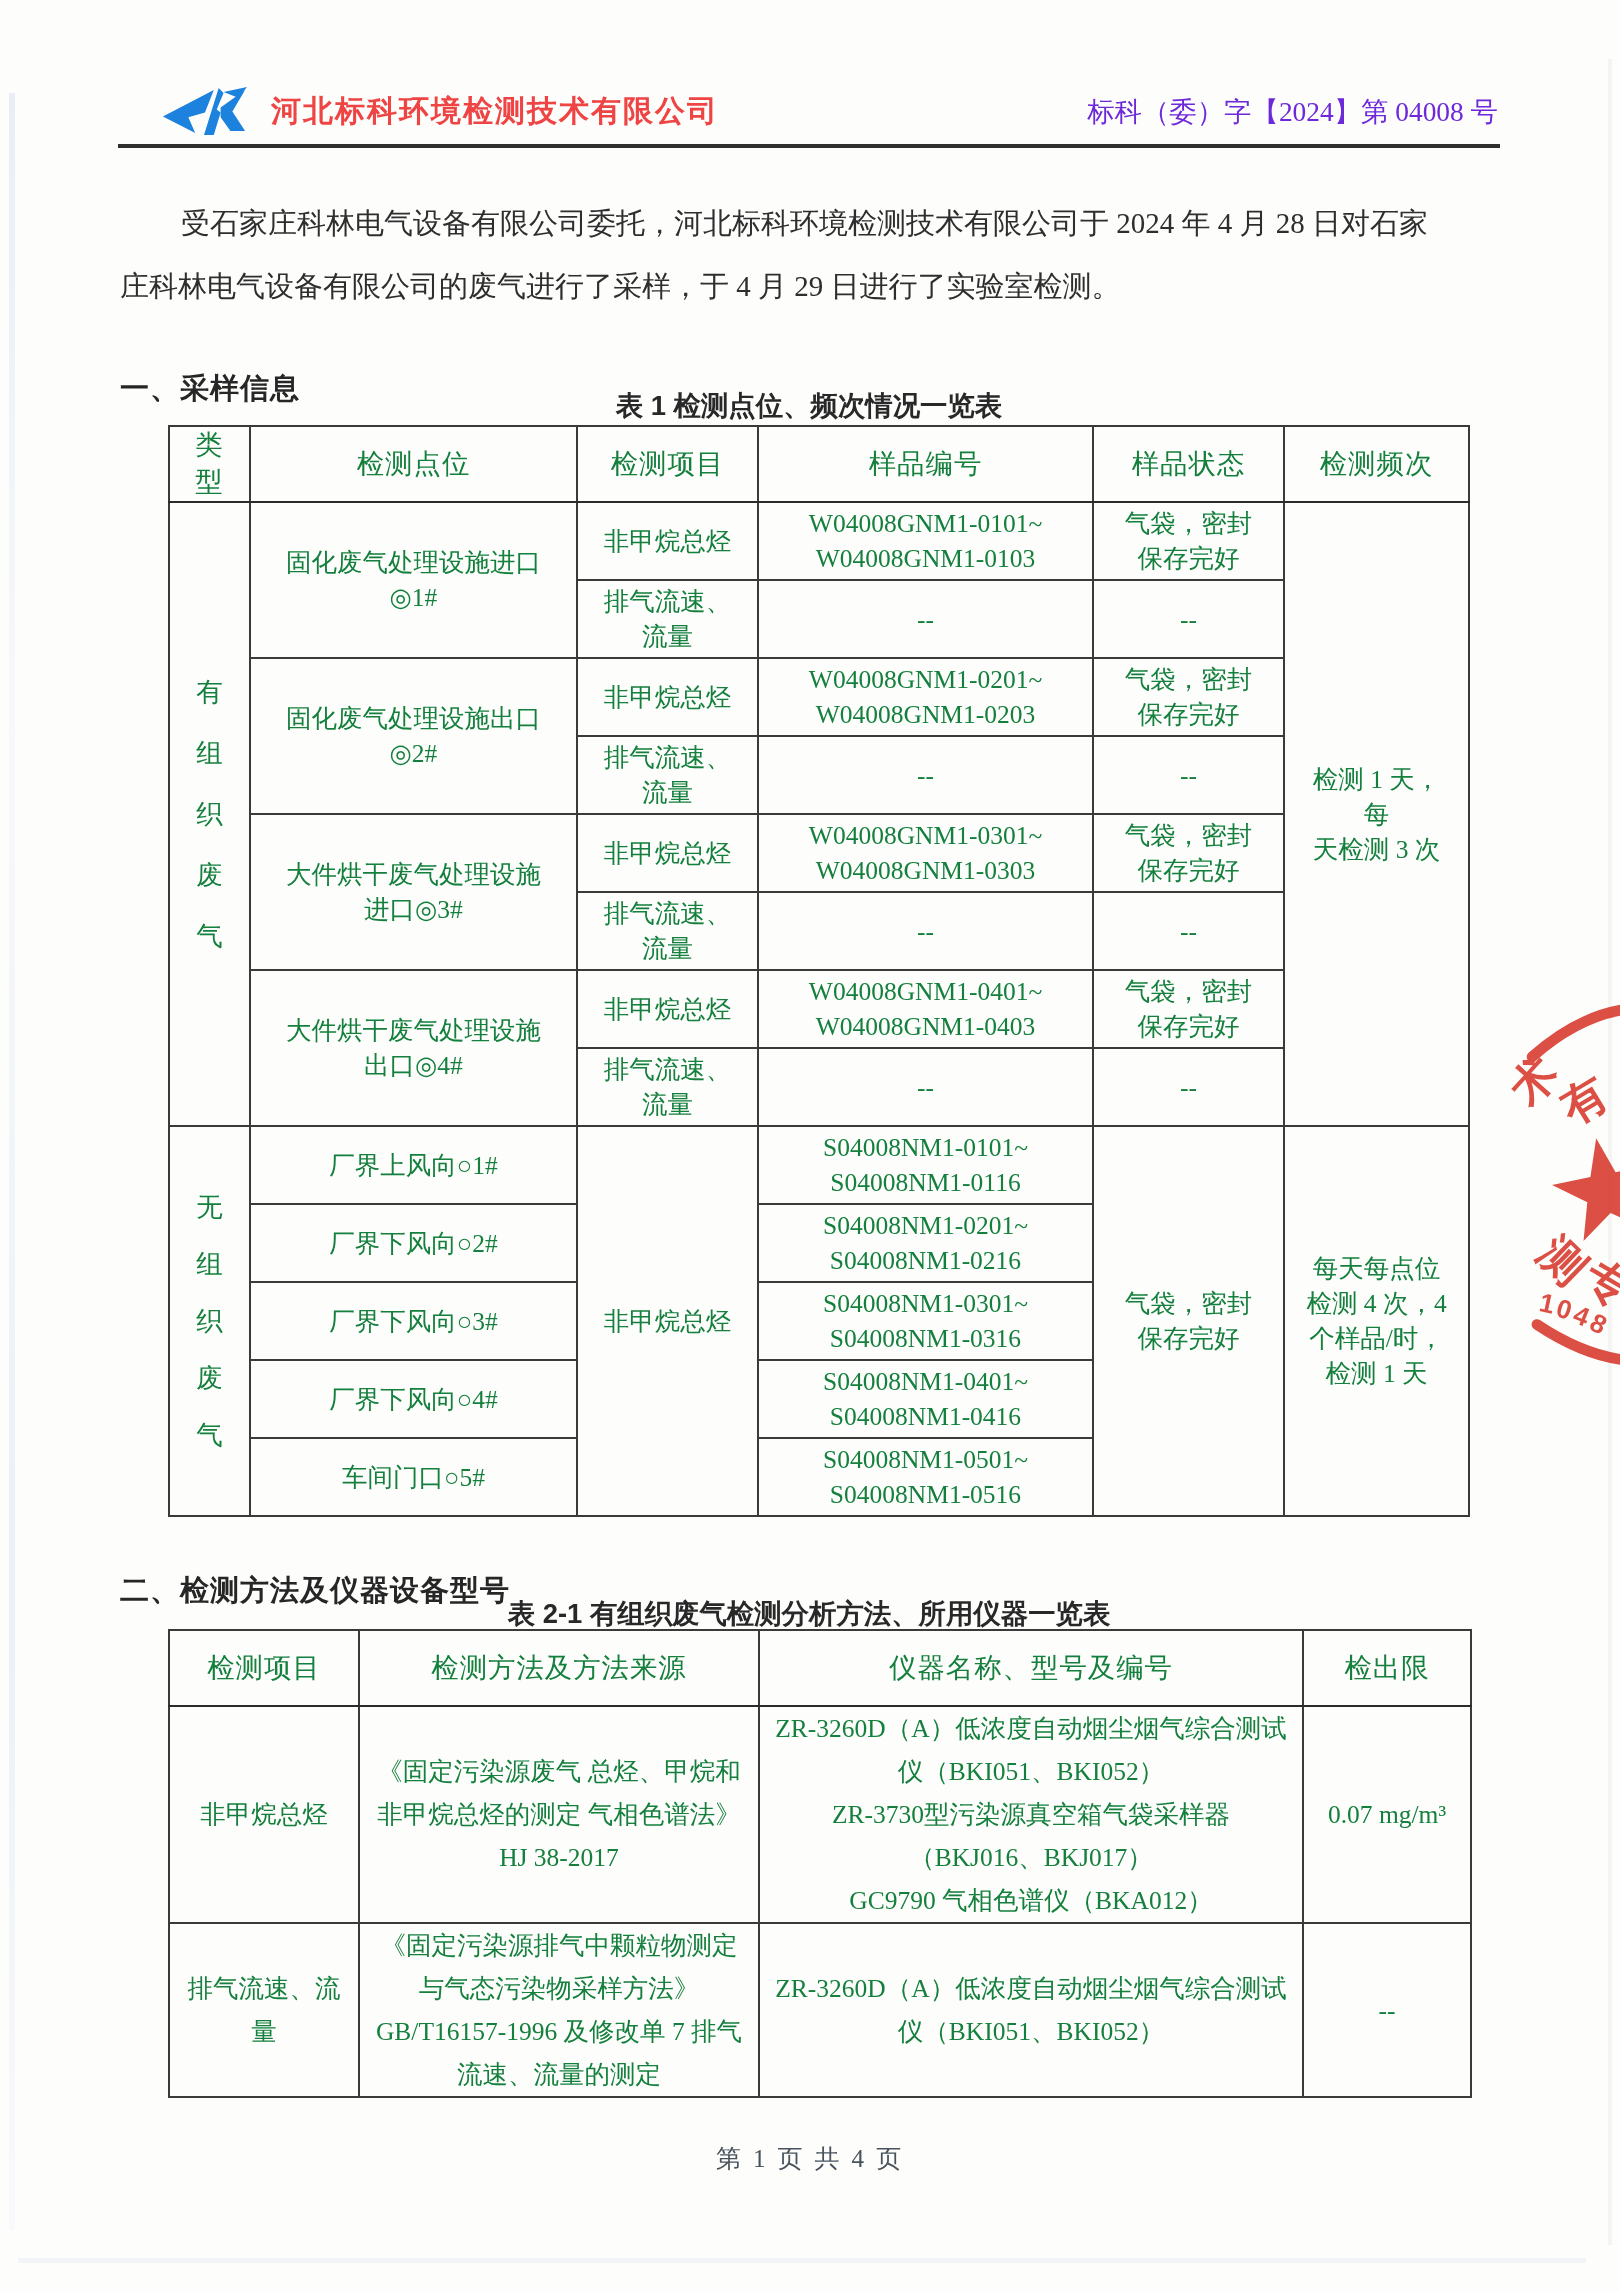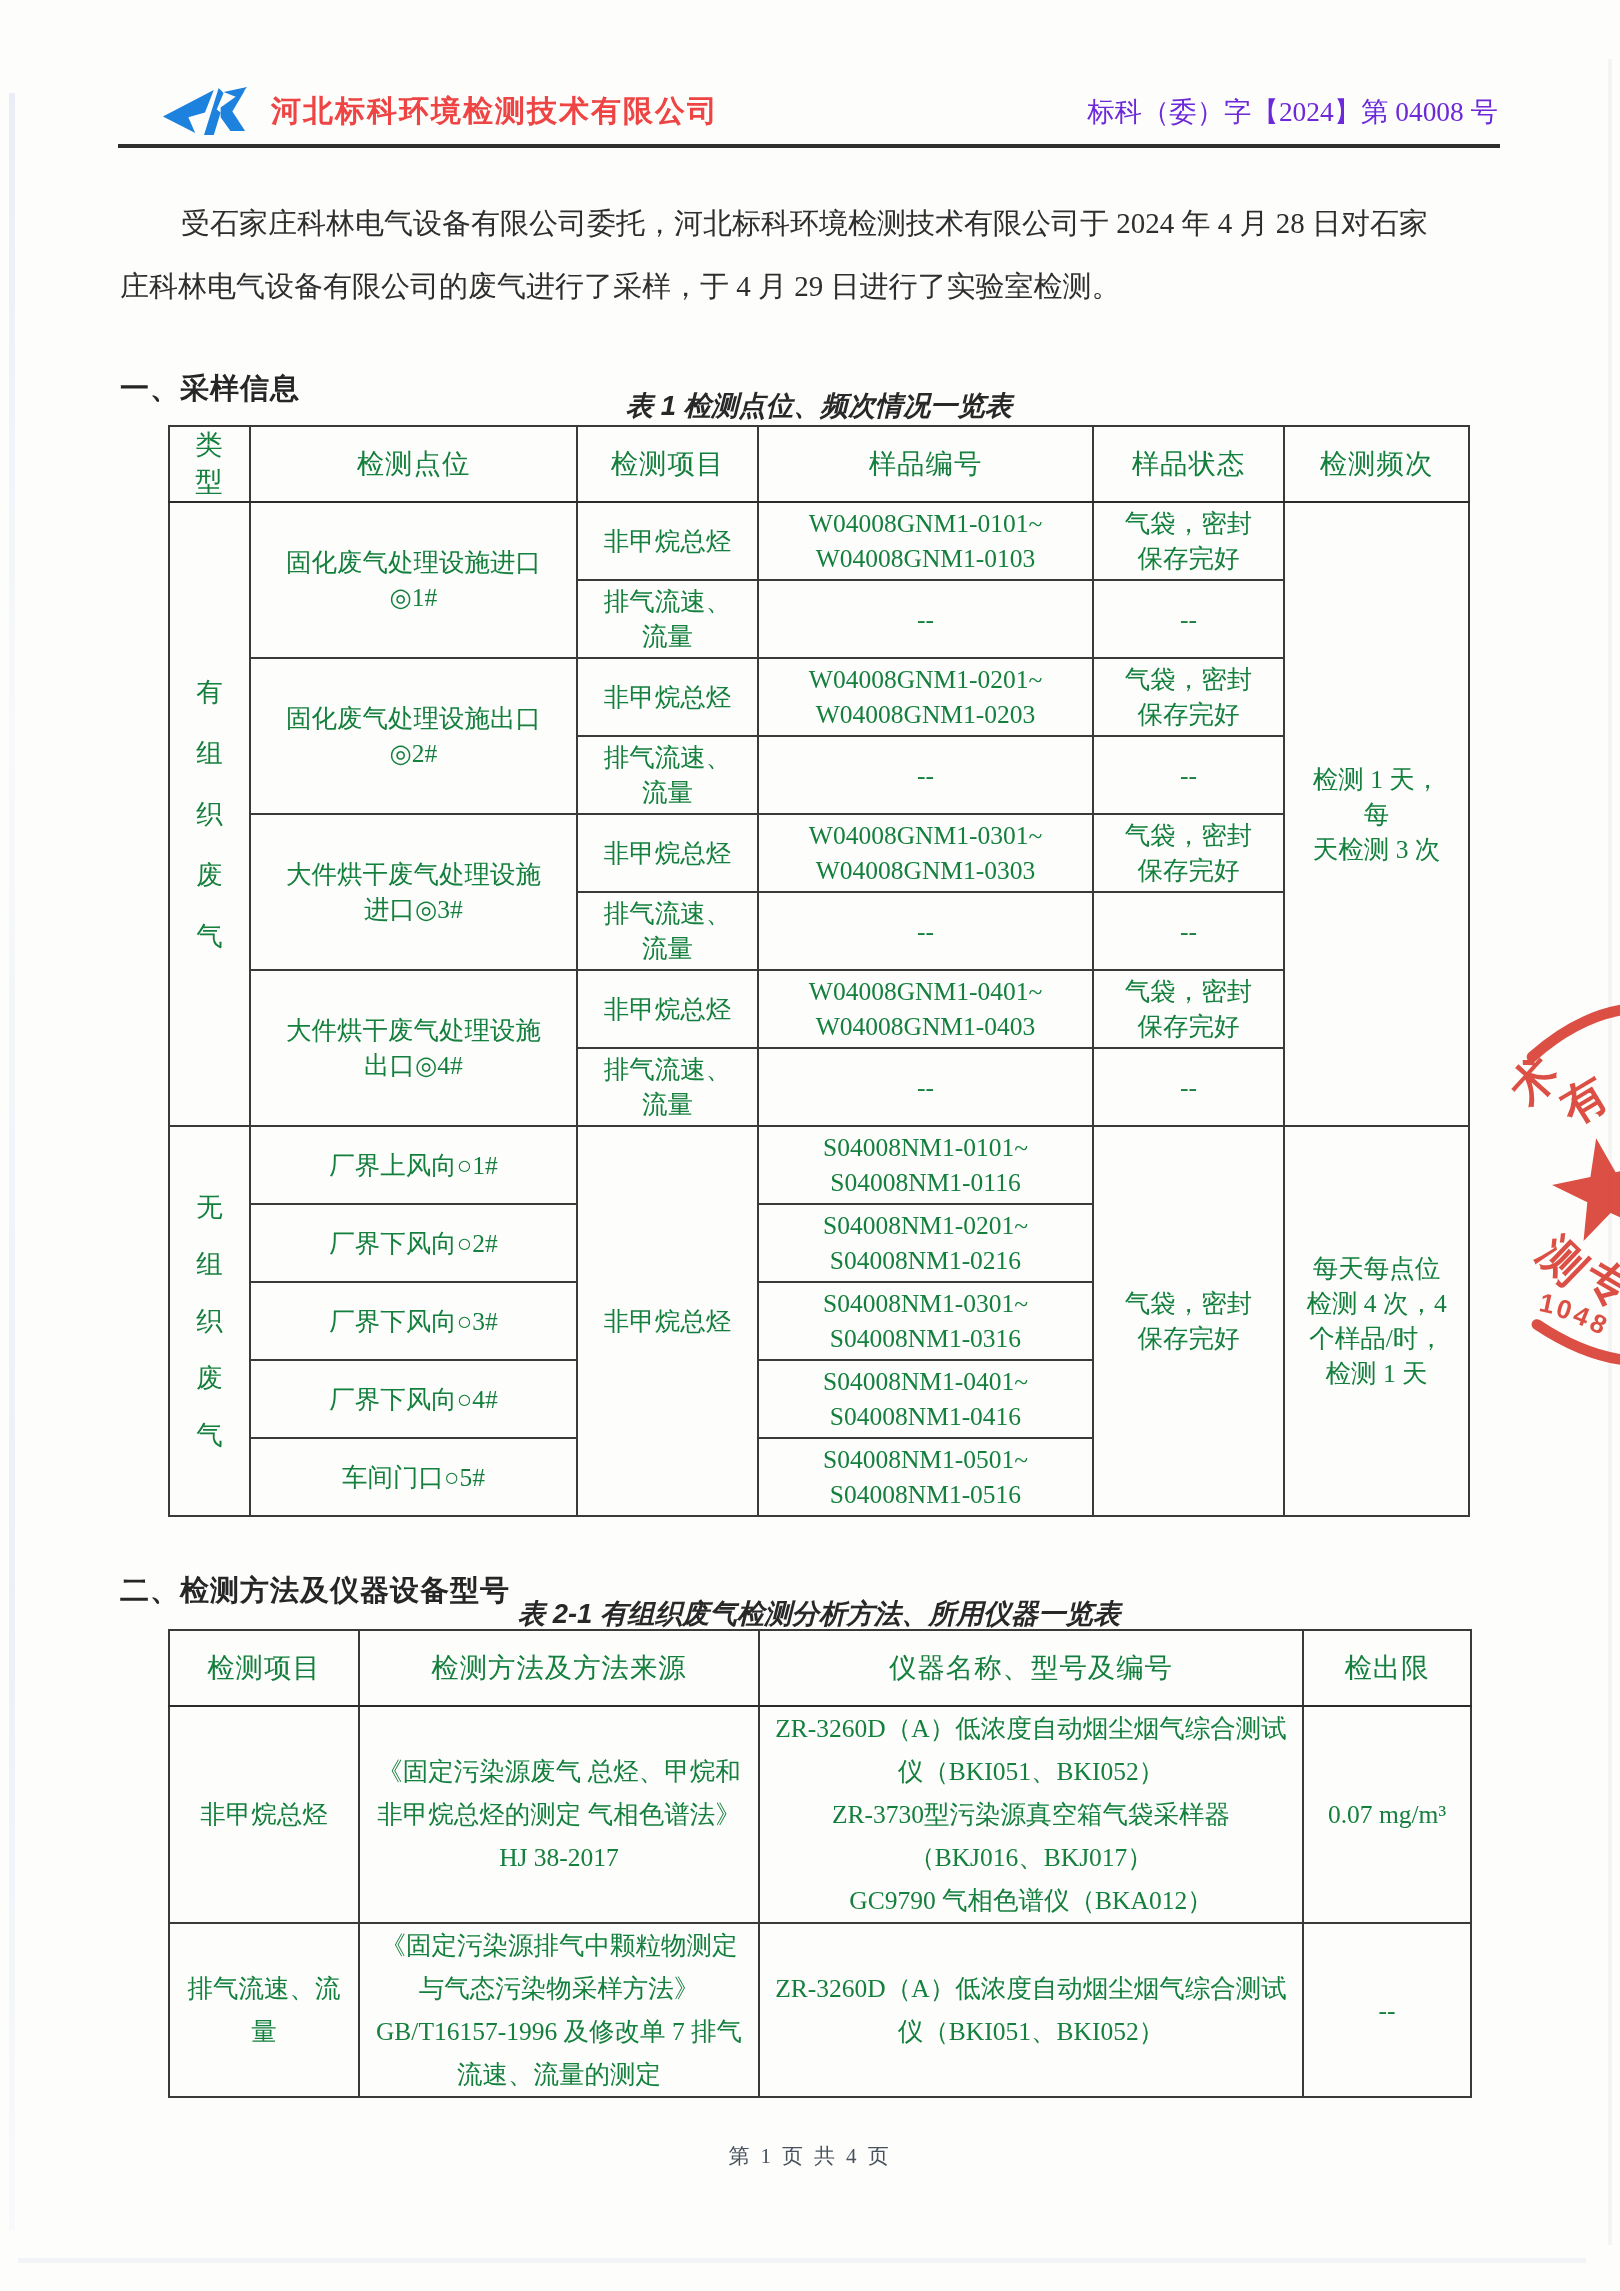--- a/index.html
+++ b/index.html
@@ -30,22 +30,22 @@
 
   
   .intro{position:absolute;left:120px;top:192px;width:1380px;font-size:29px;line-height:63px;color:#2e2e2e;text-align:justify;}
   .intro .l1{text-indent:61px;}
 
   .sec-head{position:absolute;left:120px;font-family:"Liberation Sans","DejaVu Sans",sans-serif;
     font-weight:700;font-size:29px;color:#262626;letter-spacing:1px;margin-top:32px;}
   .sec1{top:337px;}
   .sec2{top:1539px;}
 
-  .tbl-title{position:absolute;left:168px;width:1302px;text-align:center;
-    font-family:"Liberation Sans","DejaVu Sans",sans-serif;font-weight:700;font-size:27.4px;color:#282828;font-style:italic;}
+  .tbl-title{position:absolute;left:158px;width:1302px;text-align:center;
+    font-family:"Liberation Sans","DejaVu Sans",sans-serif;font-weight:700;font-size:27.4px;color:#282828;}
   .t1-title{top:388px;}
   .t2-title{top:1596px;}
 
   
   table{border-collapse:collapse;table-layout:fixed;position:absolute;left:168px;width:1302px;
     font-family:"Liberation Serif","DejaVu Serif",serif;color:#15803d;}
   .t1{top:425px;}
   .t2{top:1629px;}
   th,td{border:2px solid #3a3a3a;text-align:center;vertical-align:middle;font-weight:normal;
     padding:0 5.9px;overflow:hidden;}
@@ -58,21 +58,21 @@
   .vhead{width:1.15em;margin:0 auto;word-break:break-all;line-height:37px;}
   .vtext{width:1.15em;margin:0 auto;word-break:break-all;line-height:61px;font-size:26.5px;}
   .vtext.u{line-height:57px;}
   .freq{font-size:25.5px;line-height:41px;padding:0 17px;}
   .t2 .r1{height:186px;}
   .t2 .r2{height:147px;}
   .t2 tbody td{font-size:25.5px;line-height:43px;padding:0 9.8px;}
 
   
   .footer{position:absolute;left:0;top:2142px;width:1620px;text-align:center;
-    font-size:21px;color:#47525c;letter-spacing:2.9px;}
+    font-size:25px;color:#47525c;letter-spacing:2.9px;}
 
   
   .stamp{position:absolute;left:1493px;top:980px;}
   .stamp text{font-family:"Liberation Sans","DejaVu Sans",sans-serif;font-weight:700;}
 </style>
 </head>
 <body>
 
 <div class="page">
 

